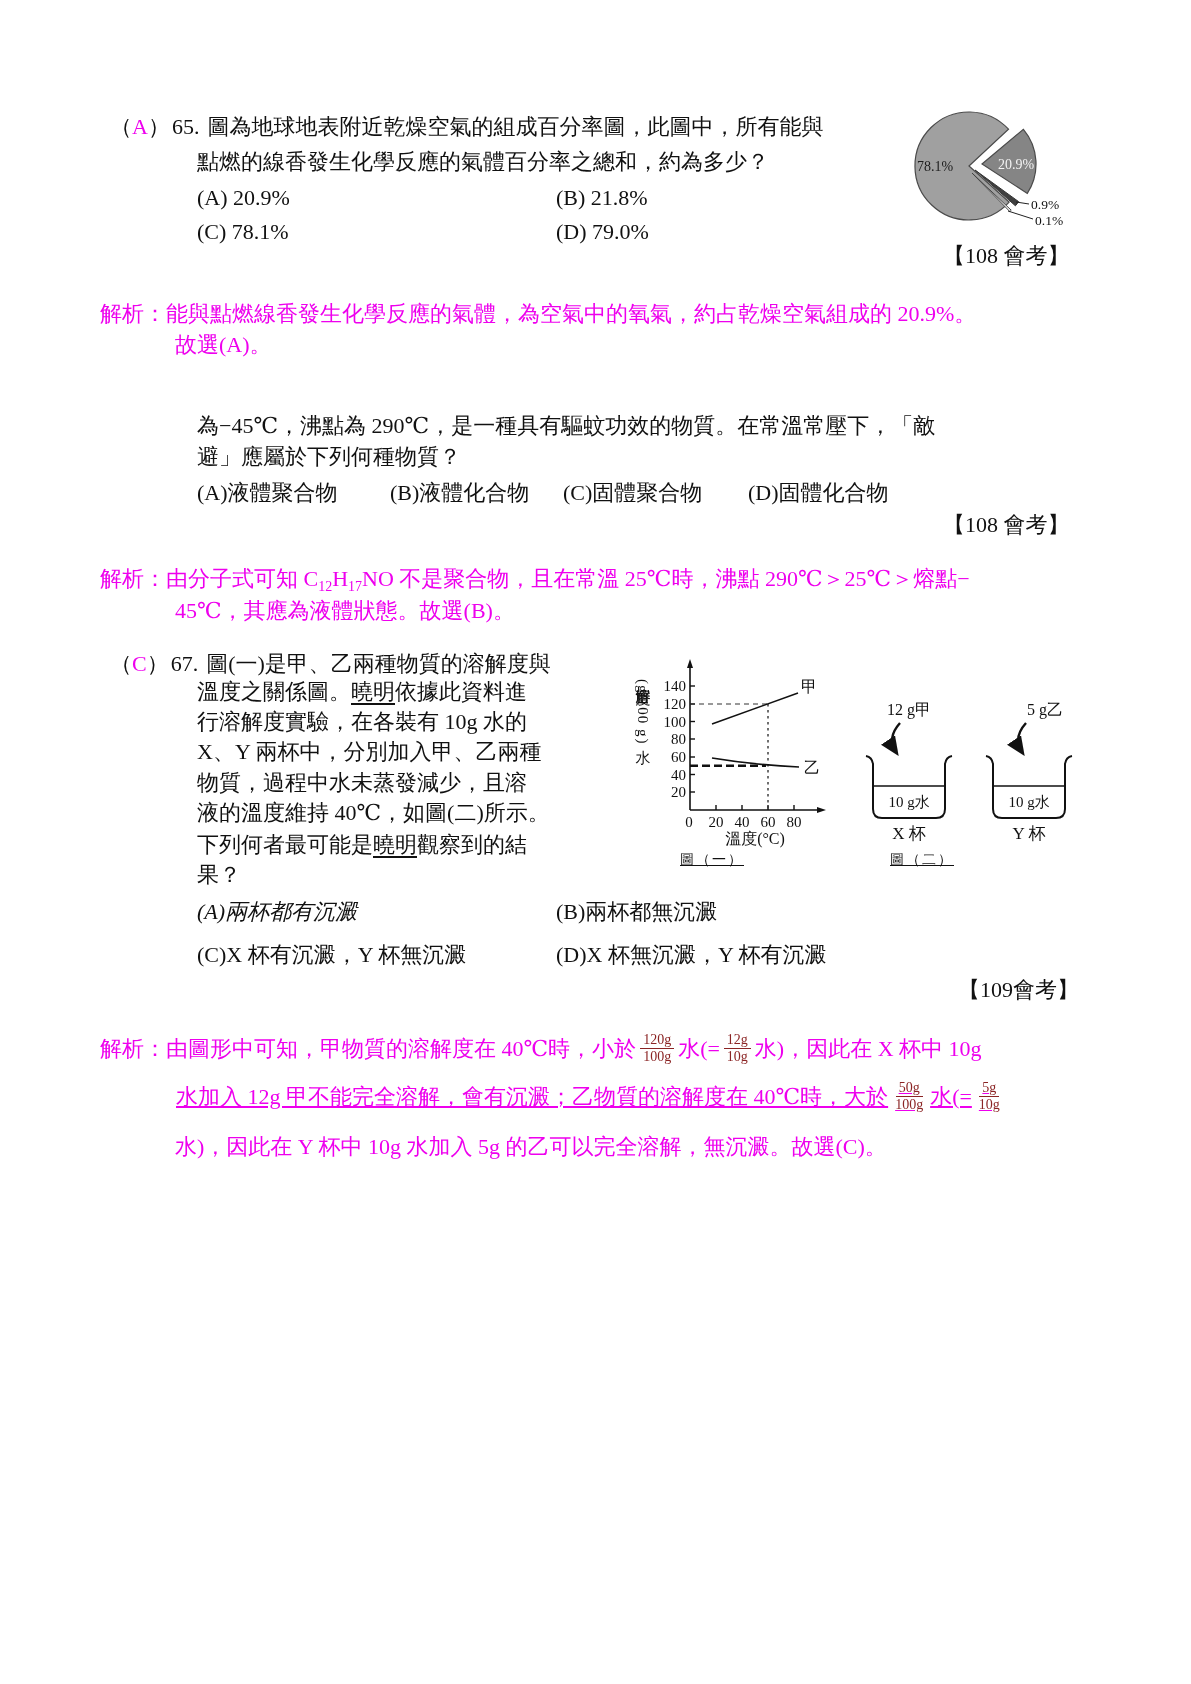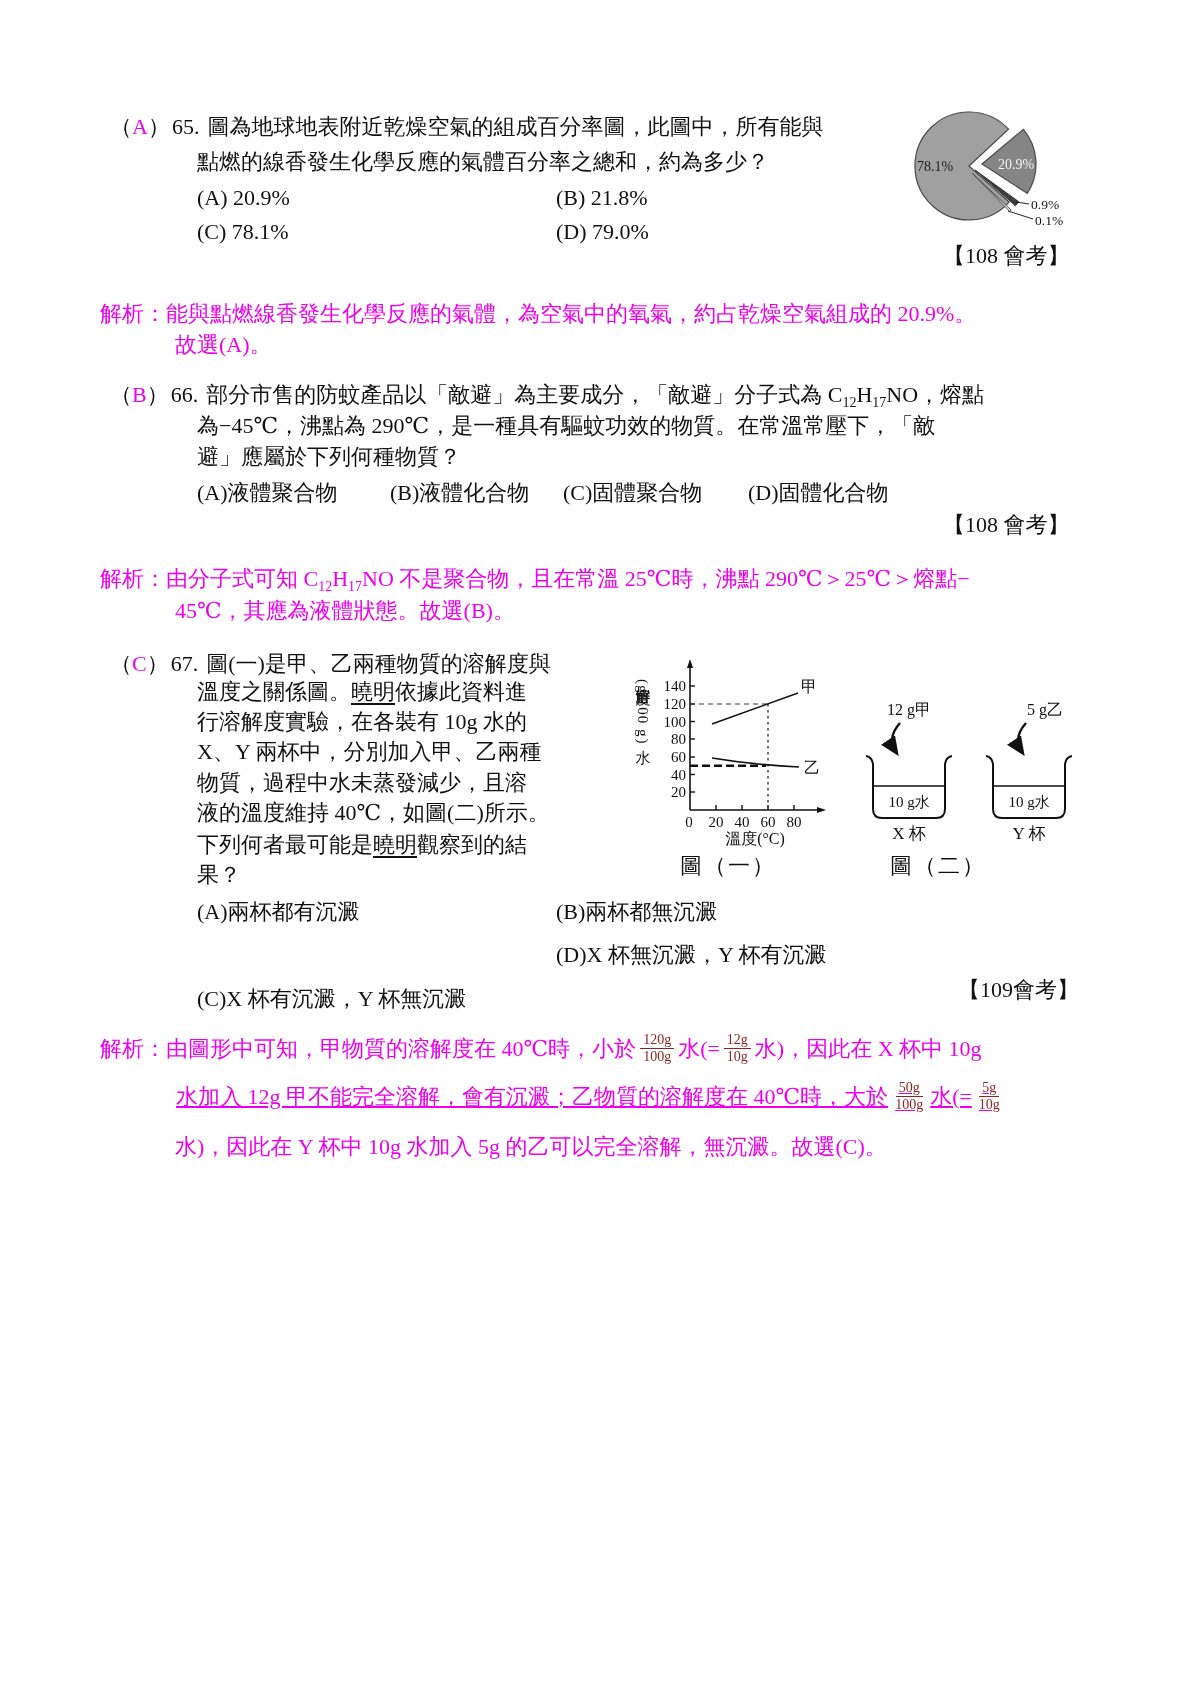--- a/index.html
+++ b/index.html
@@ -13,21 +13,21 @@
   .ansline .num{margin:8px 8px 0 2px;}
   .u{text-decoration:underline; text-underline-offset:4px;}
   sub{font-size:14px; line-height:0;}
   .fline{position:absolute; display:flex; align-items:center; white-space:nowrap;
          font-size:22px; color:#ee00ee;}
   .frac{display:inline-flex; flex-direction:column; align-items:center;
         font-size:14px; line-height:1.15; color:#8b2424; margin:0 4px; vertical-align:middle;}
   .frac .fn{border-bottom:1.6px solid #8b2424; padding:0 3px;}
   .frac .fd{padding:0 3px;}
   svg text{font-family:"Liberation Serif","DejaVu Serif",serif;}
-  .cap{position:absolute; font-size:22px; letter-spacing:2px;}
+  .cap{position:absolute; font-size:14px; letter-spacing:2px;text-decoration:underline;}
 </style>
 </head>
 <body>
 
 <div id="page">
 
   <div class="ln ansline" style="left:110px; top:113px;">
     <span>（<span class="mag">A</span>）</span><span class="num">65.</span><span>圖為地球地表附近乾燥空氣的組成百分率圖，此圖中，所有能與</span>
   </div>
   <div class="ln" style="left:197px; top:148px;">點燃的線香發生化學反應的氣體百分率之總和，約為多少？</div>
@@ -48,23 +48,20 @@
     <text x="121" y="69" text-anchor="middle" font-size="14" fill="#f2f2f2">20.9%</text>
     <text x="136" y="109" text-anchor="start" font-size="13.5" fill="#111">0.9%</text>
     <text x="140" y="125" text-anchor="start" font-size="13.5" fill="#111">0.1%</text>
   </svg>
 
   <div class="ln" style="left:943px; top:242px;">【108 會考】</div>
 
   <div class="ln mag" style="left:100px; top:300px;">解析：能與點燃線香發生化學反應的氣體，為空氣中的氧氣，約占乾燥空氣組成的 20.9%。</div>
   <div class="ln mag" style="left:175px; top:331px;">故選(A)。</div>
 
-  <div class="ln ansline" style="left:110px; top:381px;">
-    <span>（<span class="mag">B</span>）</span><span class="num">66.</span><span>部分市售的防蚊產品以「敵避」為主要成分，「敵避」分子式為 C</span><sub>12</sub><span>H</span><sub>17</sub><span>NO，熔點</span>
-  </div>
   <div class="ln" style="left:197px; top:412px;">為−45℃，沸點為 290℃，是一種具有驅蚊功效的物質。在常溫常壓下，「敵</div>
   <div class="ln" style="left:197px; top:443px;">避」應屬於下列何種物質？</div>
 
   <div class="ln" style="left:197px; top:479px;">(A)液體聚合物</div>
   <div class="ln" style="left:390px; top:479px;">(B)液體化合物</div>
   <div class="ln" style="left:563px; top:479px;">(C)固體聚合物</div>
   <div class="ln" style="left:748px; top:479px;">(D)固體化合物</div>
 
   <div class="ln" style="left:943px; top:511px;">【108 會考】</div>
 
@@ -158,23 +155,23 @@
     <text x="59" y="114" font-size="15" fill="#111" text-anchor="middle">10 g水</text>
     <text x="59" y="146" font-size="17" fill="#111" text-anchor="middle">X 杯</text>
 
     <path d="M136,63 Q142,64 143,71 L143,116 Q143,125 152,125 L206,125 Q215,125 215,116 L215,71 Q216,64 222,63" stroke="#111" stroke-width="2" fill="none"></path>
     <line x1="143" y1="93" x2="215" y2="93" stroke="#111" stroke-width="1.6"></line>
     <text x="179" y="114" font-size="15" fill="#111" text-anchor="middle">10 g水</text>
     <text x="179" y="146" font-size="17" fill="#111" text-anchor="middle">Y 杯</text>
   </svg>
   <div class="cap" style="left:890px; top:851px;">圖（二）</div>
 
-  <div class="ln" style="left:197px; top:898px;">(A)兩杯都有沉澱</div>
+  <div class="ln" style="left:197px; top:898px;font-style:italic;">(A)兩杯都有沉澱</div>
   <div class="ln" style="left:556px; top:898px;">(B)兩杯都無沉澱</div>
-  <div class="ln" style="left:197px; top:941px;margin-top:44px;">(C)X 杯有沉澱，Y 杯無沉澱</div>
+  <div class="ln" style="left:197px; top:941px;">(C)X 杯有沉澱，Y 杯無沉澱</div>
   <div class="ln" style="left:556px; top:941px;">(D)X 杯無沉澱，Y 杯有沉澱</div>
 
   <div class="ln" style="left:958px; top:976px;">【109會考】</div>
 
   <div class="fline" style="left:100px; top:1032px;">
     <span>解析：由圖形中可知，甲物質的溶解度在 40℃時，小於</span>
     <span class="frac">
       <span class="fn">120g</span>
         <span class="fd">100g</span>
     </span>

